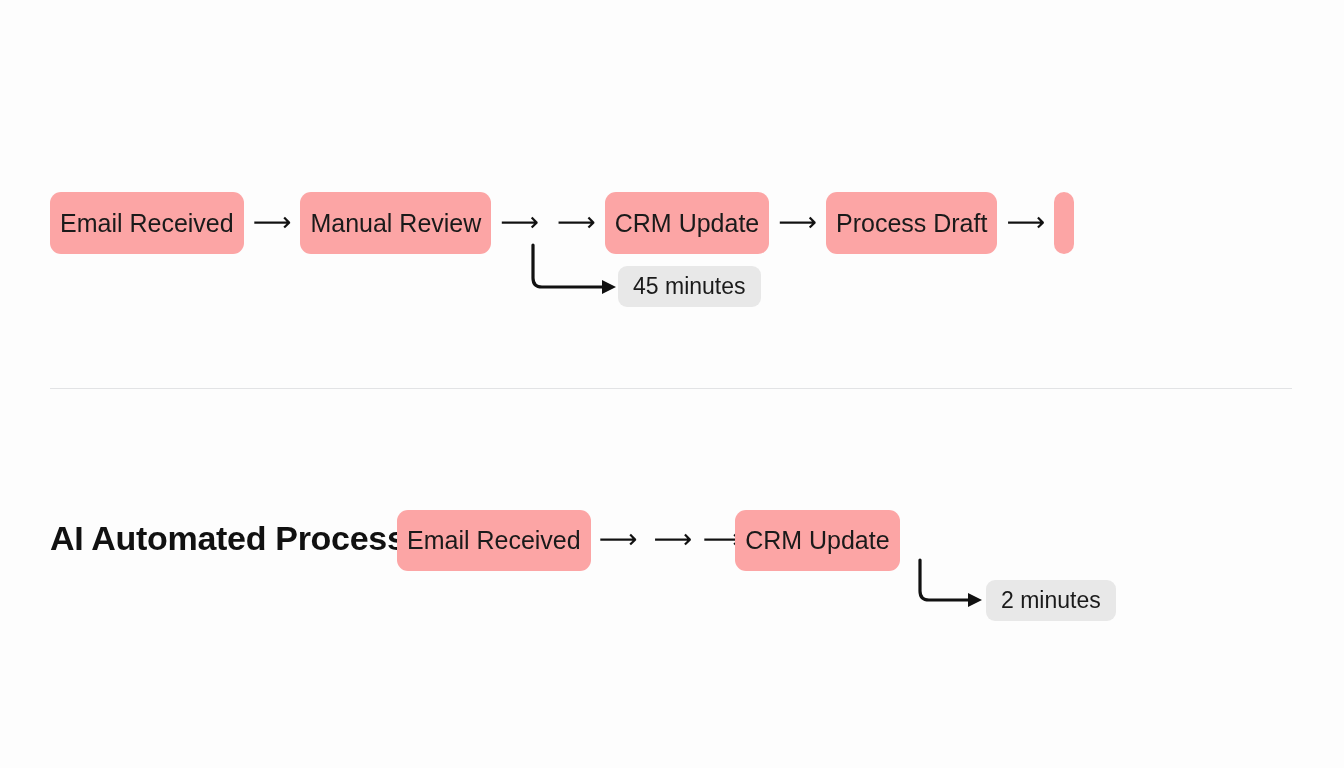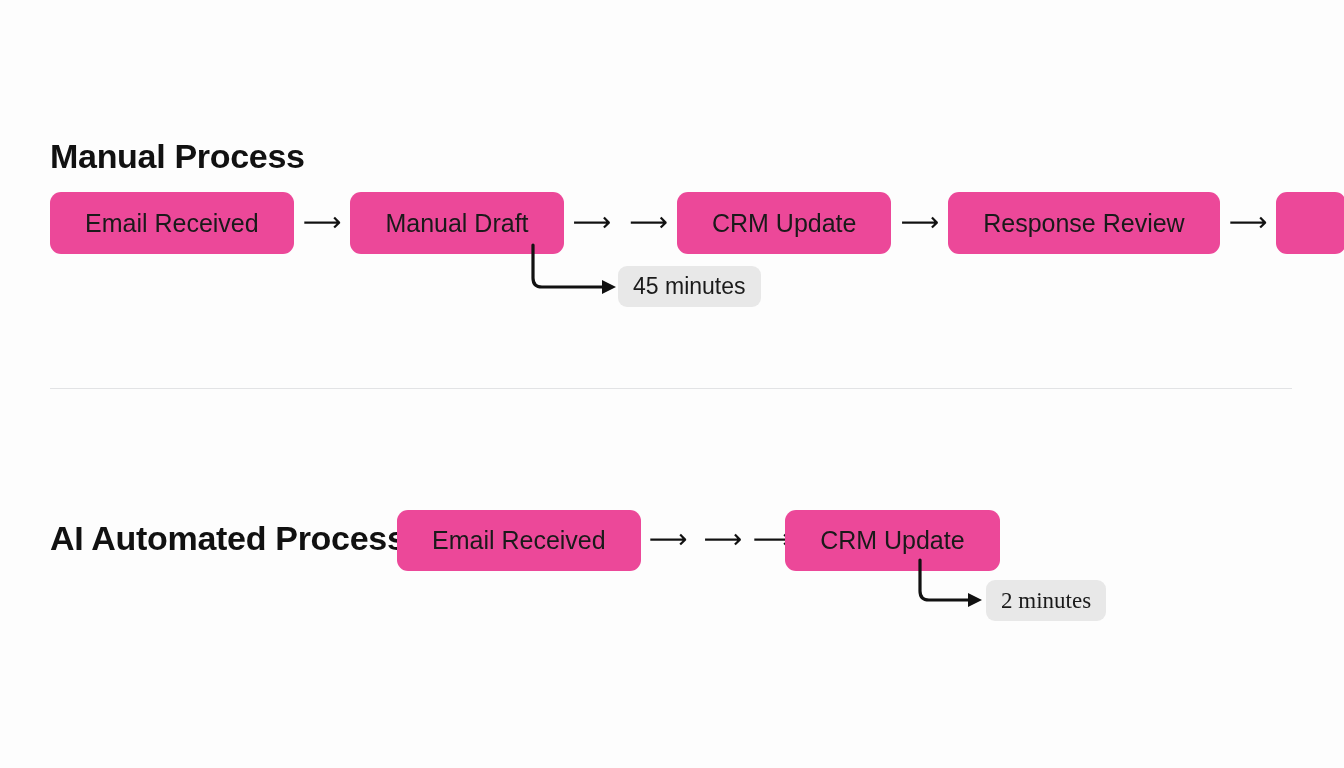--- a/index.html
+++ b/index.html
@@ -39,26 +39,26 @@
   .flow-row {
     position: absolute;
     display: flex;
     align-items: center;
     white-space: nowrap;
   }
   #row-manual { left: 50px; top: 192px; height: 62px; }
   #row-ai     { left: 397px; top: 510px; height: 61px; }
 
   .node {
-    background: #ec4899;
+    background: #fca5a5;
     border-radius: 11px;
     display: flex;
     align-items: center;
     justify-content: center;
-    padding: 0 35px;
+    padding: 0 10px;
     font-size: 25px;
     color: #1a1a1a;
     line-height: 1;
     box-sizing: border-box;
   }
   #row-manual .node { height: 62px; }
   #row-ai .node { height: 61px; }
 
   .arrow {
     font-size: 27px;
@@ -108,60 +108,59 @@
     justify-content: center;
     font-size: 23px;
     color: #1a1a1a;
     line-height: 1;
     padding: 8px 15px;
     height: 41px;
     box-sizing: border-box;
     white-space: nowrap;
   }
   #pill-manual { left: 618px; top: 266px; }
-  #pill-ai     { left: 986px; top: 580px; font-family: Liberation Serif, serif; }
+  #pill-ai     { left: 986px; top: 580px; }
 
   
   #divider {
     position: absolute;
     left: 50px;
     top: 388px;
     width: 1242px;
     height: 1px;
     background: #e2e3e5;
   }
 </style>
 </head>
 <body>
 
 <div class="canvas">
 
-  <div class="section-title" id="title-manual">Manual Process</div>
 
   <div class="flow-row" id="row-manual">
 
     <div class="node">
       <span>Email Received</span>
     </div>
     <div class="arrow">⟶</div>
 
     <div class="node">
-      <span>Manual Draft</span>
+      <span>Manual Review</span>
     </div>
     <div class="arrow">⟶</div>
 
     <div class="arrow">⟶</div>
 
     <div class="node">
       <span>CRM Update</span>
     </div>
     <div class="arrow">⟶</div>
 
     <div class="node">
-      <span>Response Review</span>
+      <span>Process Draft</span>
     </div>
     <div class="arrow">⟶</div>
 
     <div class="node">
       
     </div>
 
   </div>
 
   <svg class="branch-svg" id="branch-manual" width="100" height="50" viewBox="0 0 100 50">

